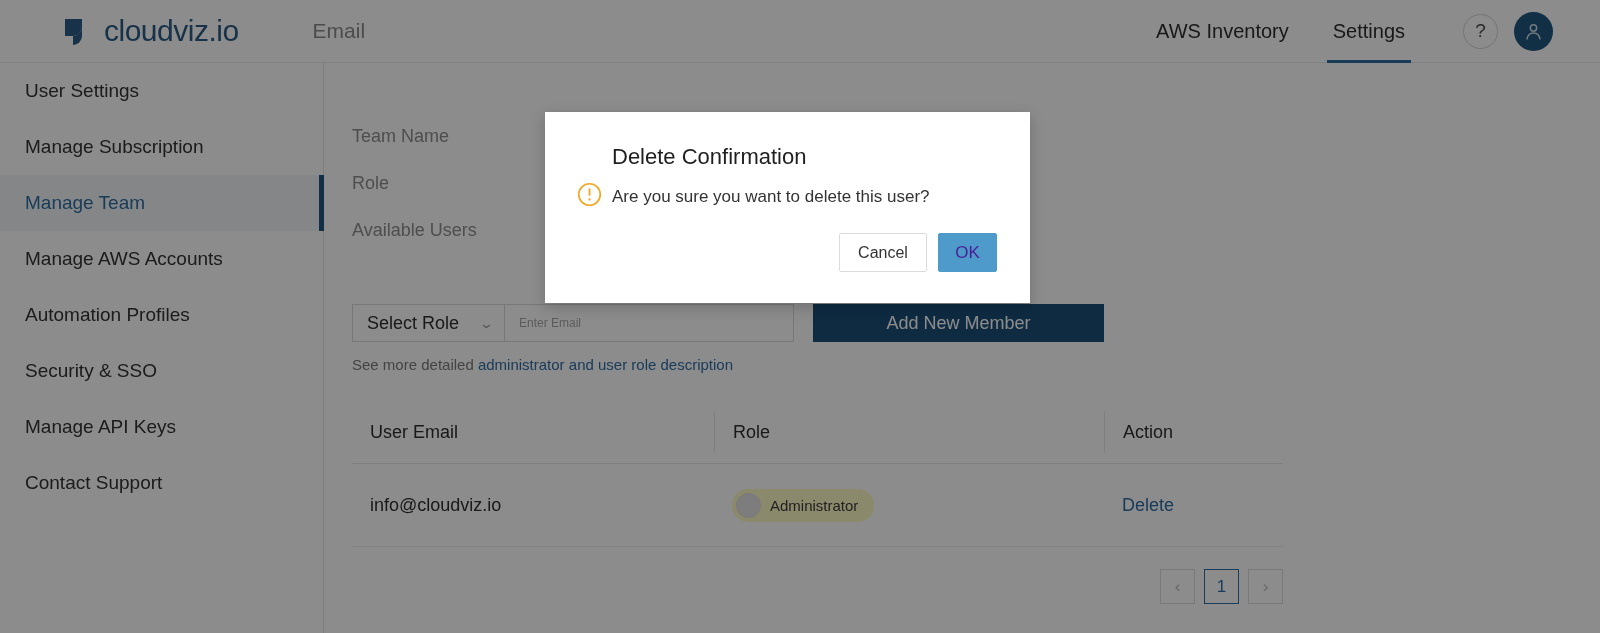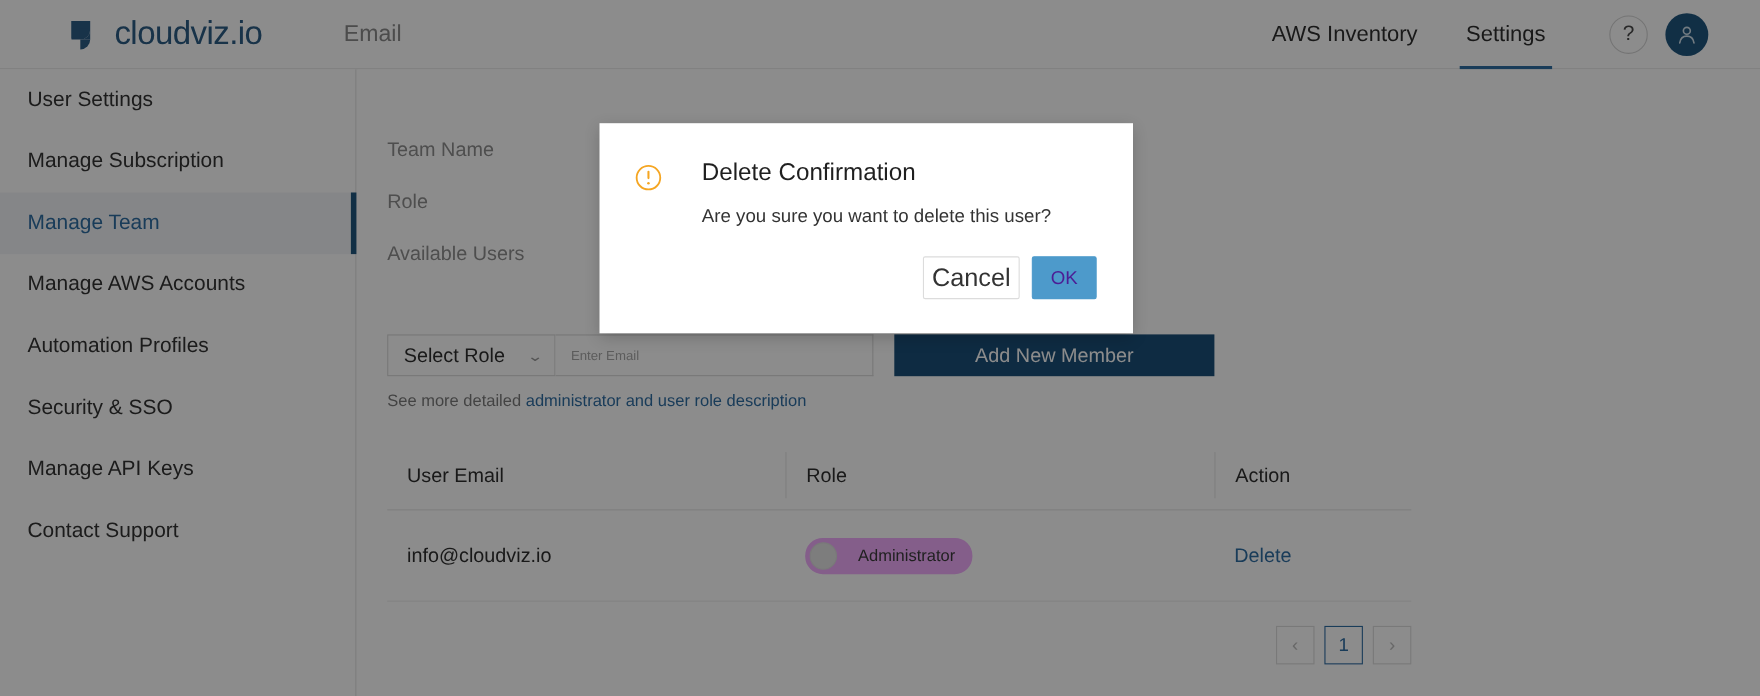--- a/index.html
+++ b/index.html
@@ -240,22 +240,22 @@
     display: flex;
     align-items: center;
     padding-left: 18px;
   }
   .td.c1 { width: 362px; }
   .td.c2 { width: 390px; }
   .td.c3 { width: 179px; }
   .role-pill {
     display: inline-flex;
     align-items: center;
-    gap: 19px;
-    background: #f0abfc;
+    gap: 9px;
+    background: #fef9c3;
     border-radius: 16px;
     padding: 4px 16px 4px 4px;
   }
   .toggle {
     width: 25px; height: 25px;
     border-radius: 50%;
     background: #e3e3e3;
     border: 1px solid #dcdcdc;
     cursor: pointer;
   }
@@ -304,22 +304,22 @@
     top: 112px;
     width: 485px;
     height: 191px;
     background: #ffffff;
     z-index: 60;
     box-shadow: 0 4px 14px rgba(0,0,0,0.2);
     padding: 34px 37px 0 32px;
   }
   .modal-head {
     display: flex;
-    align-items: flex-start;
-    gap: 36px;
+    align-items: flex-end;
+    gap: 10px;
   }
   .warn-icon {
     width: 25px; height: 25px;
     flex: 0 0 25px;
     margin-top: 3px;
   }
   .modal-title {
     font-size: 22px;
     color: #1f1f1f;
     font-weight: 400;
@@ -335,21 +335,21 @@
     justify-content: flex-end;
     gap: 11px;
     margin-top: 26px;
     margin-right: -4px;
   }
   .btn-cancel {
     min-width: 88px;
     height: 39px;
     background: #ffffff;
     border: 1px solid #dcdcdc;
-    font-size: 23px;
+    font-size: 16px;
     color: #333;
     font-family: "Liberation Sans", sans-serif;
     cursor: pointer;
     border-radius: 2px;
   }
   .btn-ok {
     min-width: 59px;
     height: 39px;
     background: #4d9acb;
     border: 1px solid #4d9acb;

